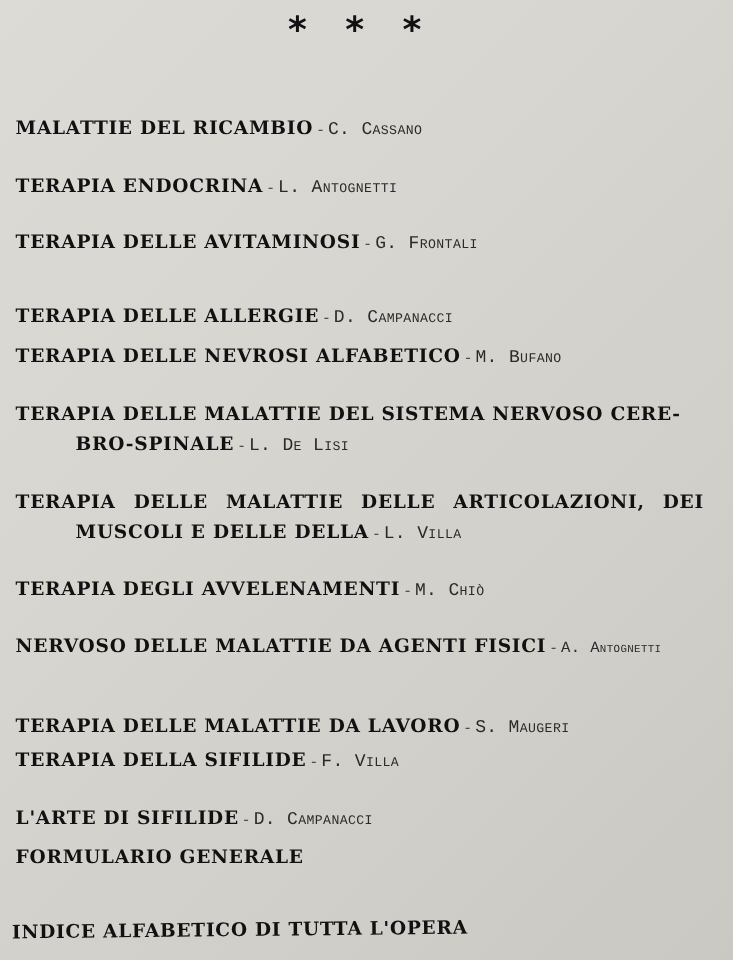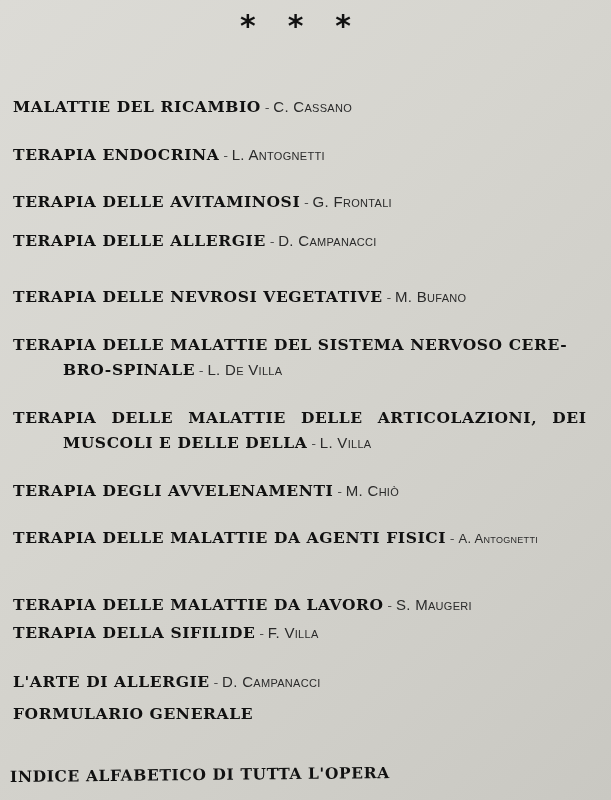--- a/index.html
+++ b/index.html
@@ -15,21 +15,21 @@
       text-align:center; font-family:"DejaVu Sans", sans-serif;
       font-weight:bold; font-size:30px; letter-spacing:20px; color:#111;
     }
     .stars span { display:inline-block; margin:0 6px; }
     .entry { position:absolute; left:13px; white-space:nowrap; }
     .title {
       font-family:"DejaVu Serif", serif; font-weight:bold;
       font-size:15.5px; letter-spacing:0.6px; color:#111;
     }
     .author {
-      font-family:Liberation Sans, sans-serif; font-variant:small-caps;
+      font-family:Liberation Mono, monospace; font-variant:small-caps;
       font-size:15px; color:#2a2a2a; letter-spacing:0.3px;
     }
     .dash { font-family:"Liberation Serif", serif; font-size:13px; color:#444; margin:0 4px; }
     .cont { position:absolute; left:63px; white-space:nowrap; }
   </style>
 </head>
 <body>
 
 <div class="stars">
   <span>*</span><span>*</span><span>*</span>
@@ -40,60 +40,60 @@
 </div>
 
 <div class="entry" style="top:145px">
   <span class="title">TERAPIA ENDOCRINA</span><span class="dash">-</span><span class="author">L. Antognetti</span>
 </div>
 
 <div class="entry" style="top:192px">
   <span class="title">TERAPIA DELLE AVITAMINOSI</span><span class="dash">-</span><span class="author">G. Frontali</span>
 </div>
 
-<div class="entry" style="top:231px">
+<div class="entry" style="top:253px">
   <span class="title">TERAPIA DELLE ALLERGIE</span><span class="dash">-</span><span class="author">D. Campanacci</span>
 </div>
 
 <div class="entry" style="top:287px">
-  <span class="title">TERAPIA DELLE NEVROSI VEGETATIVE</span><span class="dash">-</span><span class="author">M. Bufano</span>
+  <span class="title">TERAPIA DELLE NEVROSI ALFABETICO</span><span class="dash">-</span><span class="author">M. Bufano</span>
 </div>
 
 <div class="entry" style="top:335px">
   <span class="title">TERAPIA DELLE MALATTIE DEL SISTEMA NERVOSO CERE-</span>
 </div>
 <div class="cont" style="top:360px">
-  <span class="title">BRO-SPINALE</span><span class="dash">-</span><span class="author">L. De Villa</span>
+  <span class="title">BRO-SPINALE</span><span class="dash">-</span><span class="author">L. De Lisi</span>
 </div>
 
 <div class="entry" style="top:408px">
   <span class="title" style="word-spacing:9px">TERAPIA DELLE MALATTIE DELLE ARTICOLAZIONI, DEI</span>
 </div>
 <div class="cont" style="top:433px">
   <span class="title">MUSCOLI E DELLE DELLA</span><span class="dash">-</span><span class="author">L. Villa</span>
 </div>
 
 <div class="entry" style="top:481px">
   <span class="title">TERAPIA DEGLI AVVELENAMENTI</span><span class="dash">-</span><span class="author">M. Chiò</span>
 </div>
 
 <div class="entry" style="top:528px">
-  <span class="title">TERAPIA DELLE MALATTIE DA AGENTI FISICI</span><span class="dash">-</span><span class="author" style="font-size:13px">A. Antognetti</span>
+  <span class="title">NERVOSO DELLE MALATTIE DA AGENTI FISICI</span><span class="dash">-</span><span class="author" style="font-size:13px">A. Antognetti</span>
 </div>
 
 <div class="entry" style="top:595px">
   <span class="title">TERAPIA DELLE MALATTIE DA LAVORO</span><span class="dash">-</span><span class="author">S. Maugeri</span>
 </div>
 
 <div class="entry" style="top:623px">
   <span class="title">TERAPIA DELLA SIFILIDE</span><span class="dash">-</span><span class="author">F. Villa</span>
 </div>
 
 <div class="entry" style="top:672px">
-  <span class="title">L'ARTE DI ALLERGIE</span><span class="dash">-</span><span class="author">D. Campanacci</span>
+  <span class="title">L'ARTE DI SIFILIDE</span><span class="dash">-</span><span class="author">D. Campanacci</span>
 </div>
 
 <div class="entry" style="top:704px">
   <span class="title">FORMULARIO GENERALE</span>
 </div>
 
 <div class="entry" style="top:765px; left:10px; transform:rotate(-0.6deg)">
   <span class="title">INDICE ALFABETICO DI TUTTA L'OPERA</span>
 </div>
 

